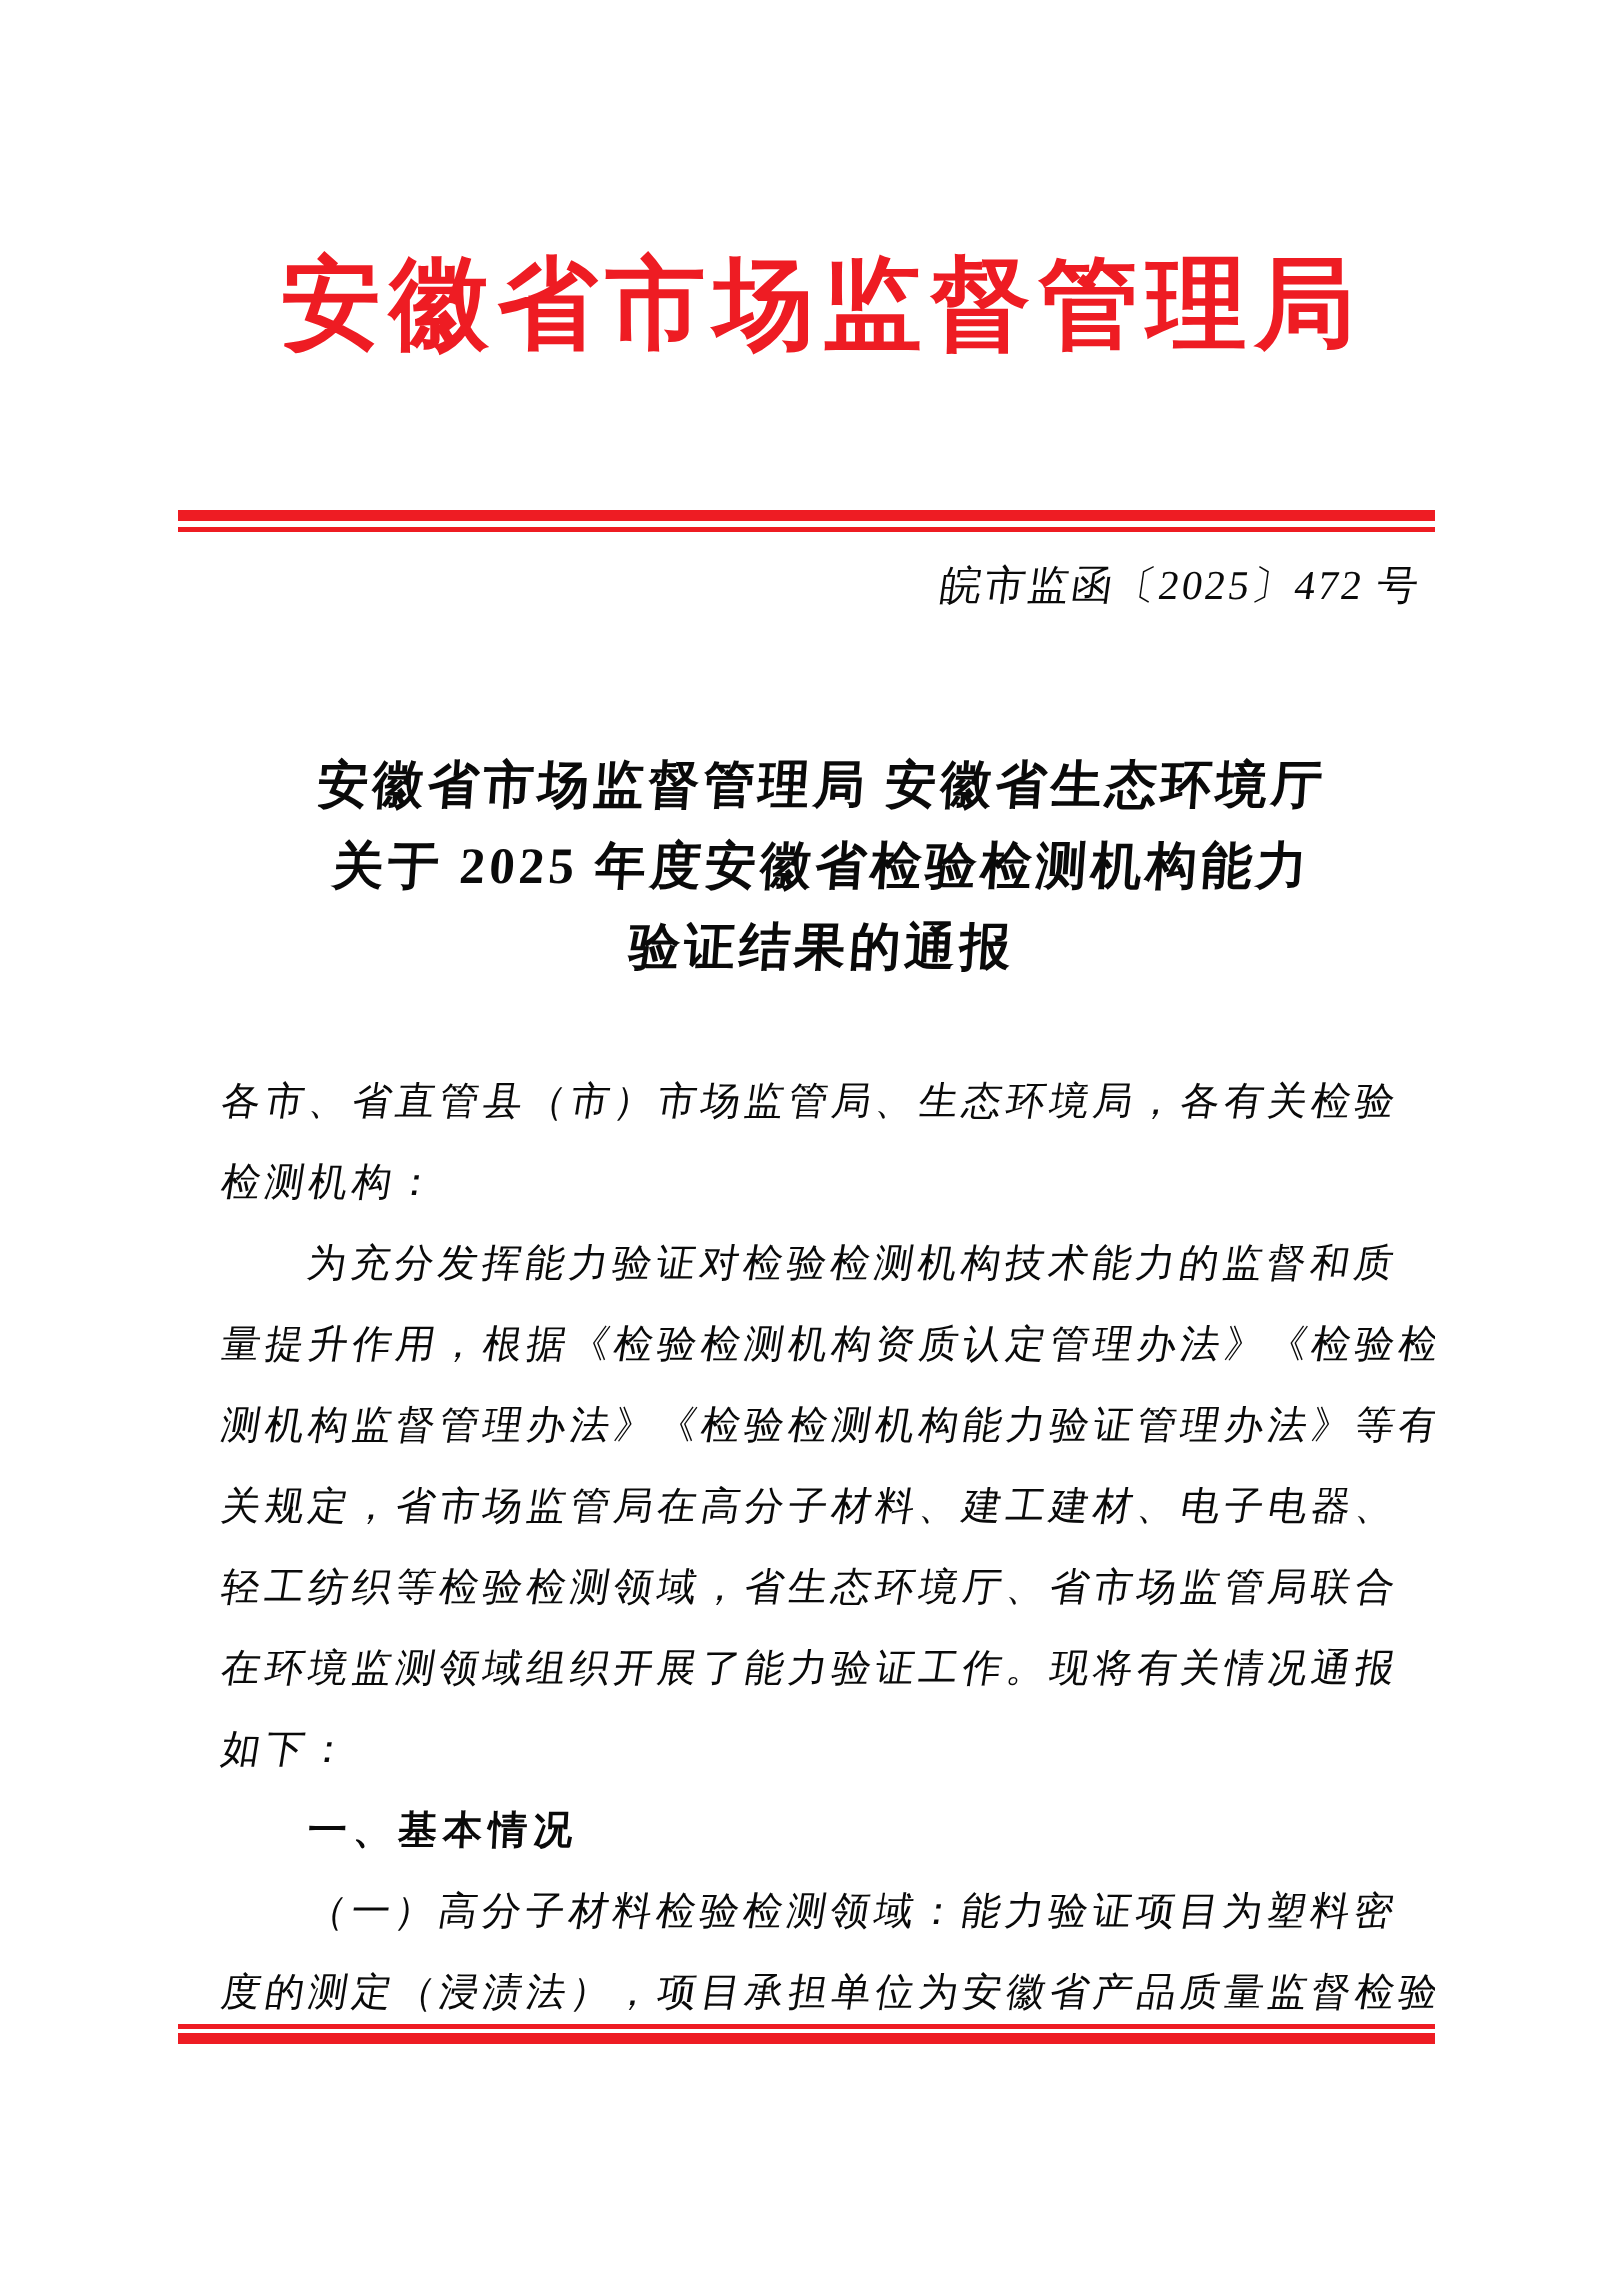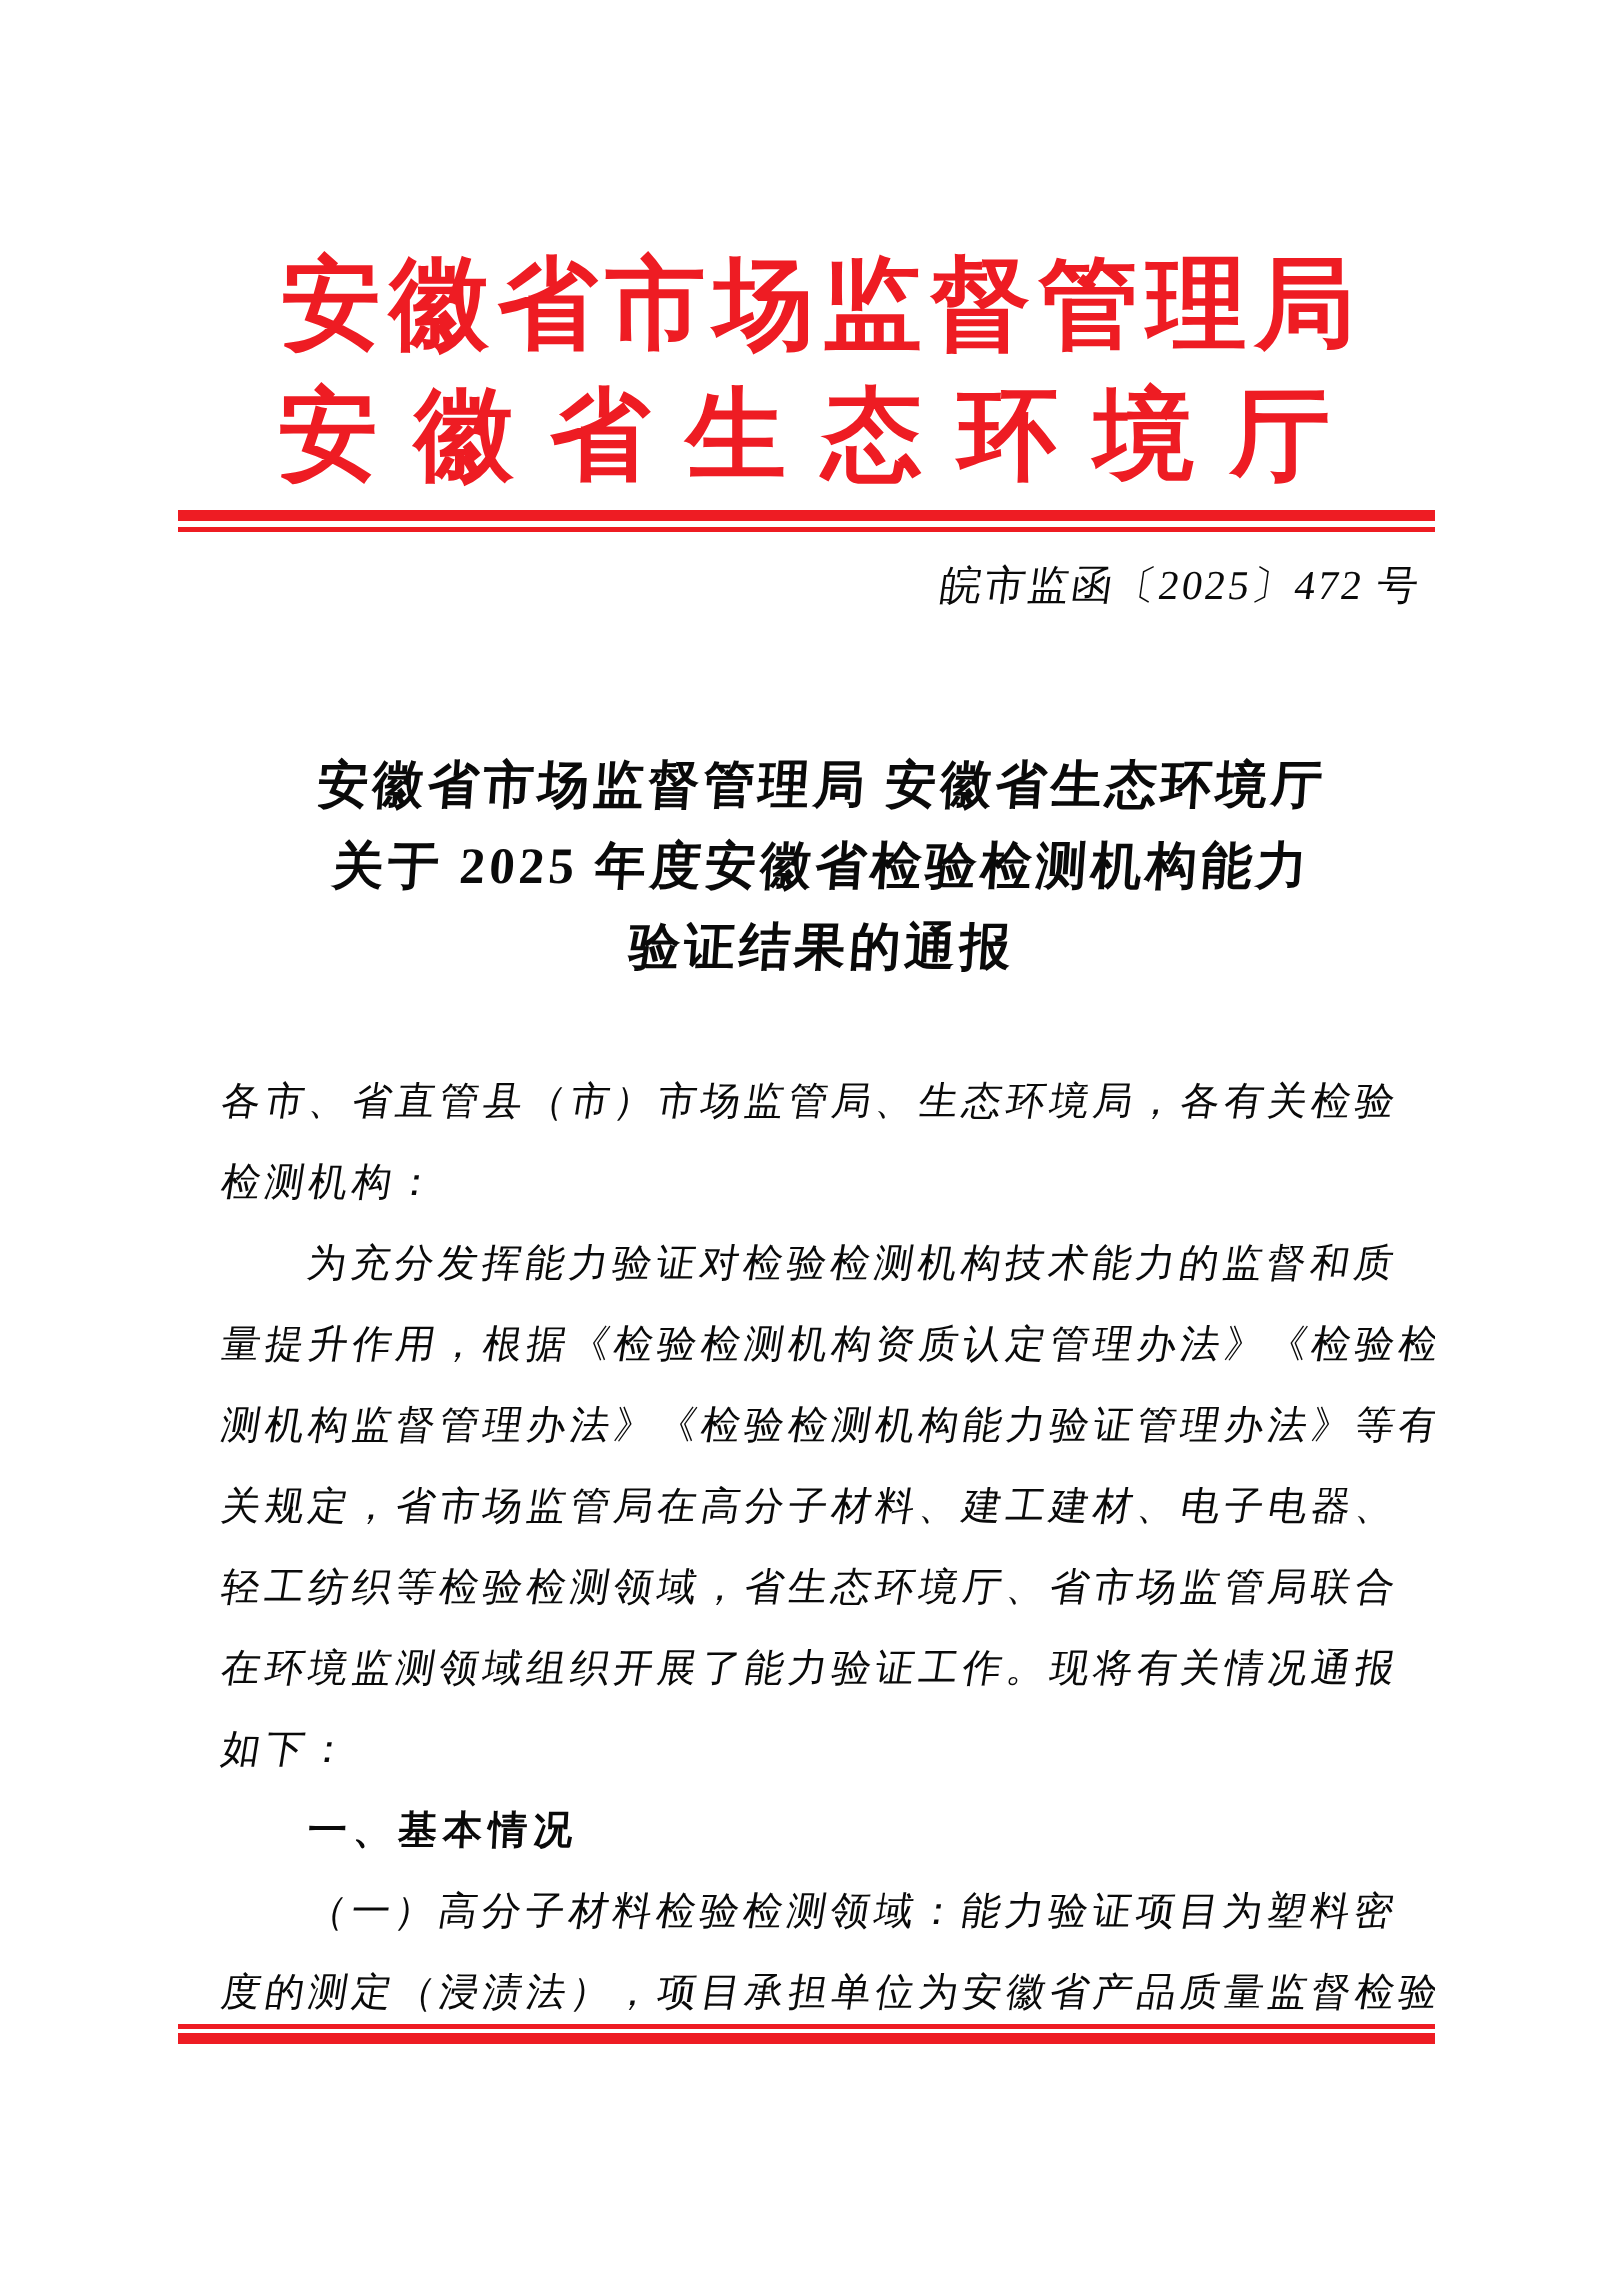--- a/index.html
+++ b/index.html
@@ -89,21 +89,20 @@
   }
 </style>
 </head>
 <body>
 
 <div class="page">
   <div class="content">
 
     <div class="org-line org-line1">安徽省市场监督管理局</div>
 
-    <div class="org-line org-line2">安徽省生态环境厅</div>
 
     <div class="rule rule-top-thick"></div>
     <div class="rule rule-top-thin"></div>
 
     <div class="doc-number">皖市监函〔2025〕472 号</div>
 
     <div class="title-block">
       <div class="title-line">安徽省市场监督管理局 安徽省生态环境厅</div>
       <div class="title-line">关于 2025 年度安徽省检验检测机构能力</div>
       <div class="title-line">验证结果的通报</div>

